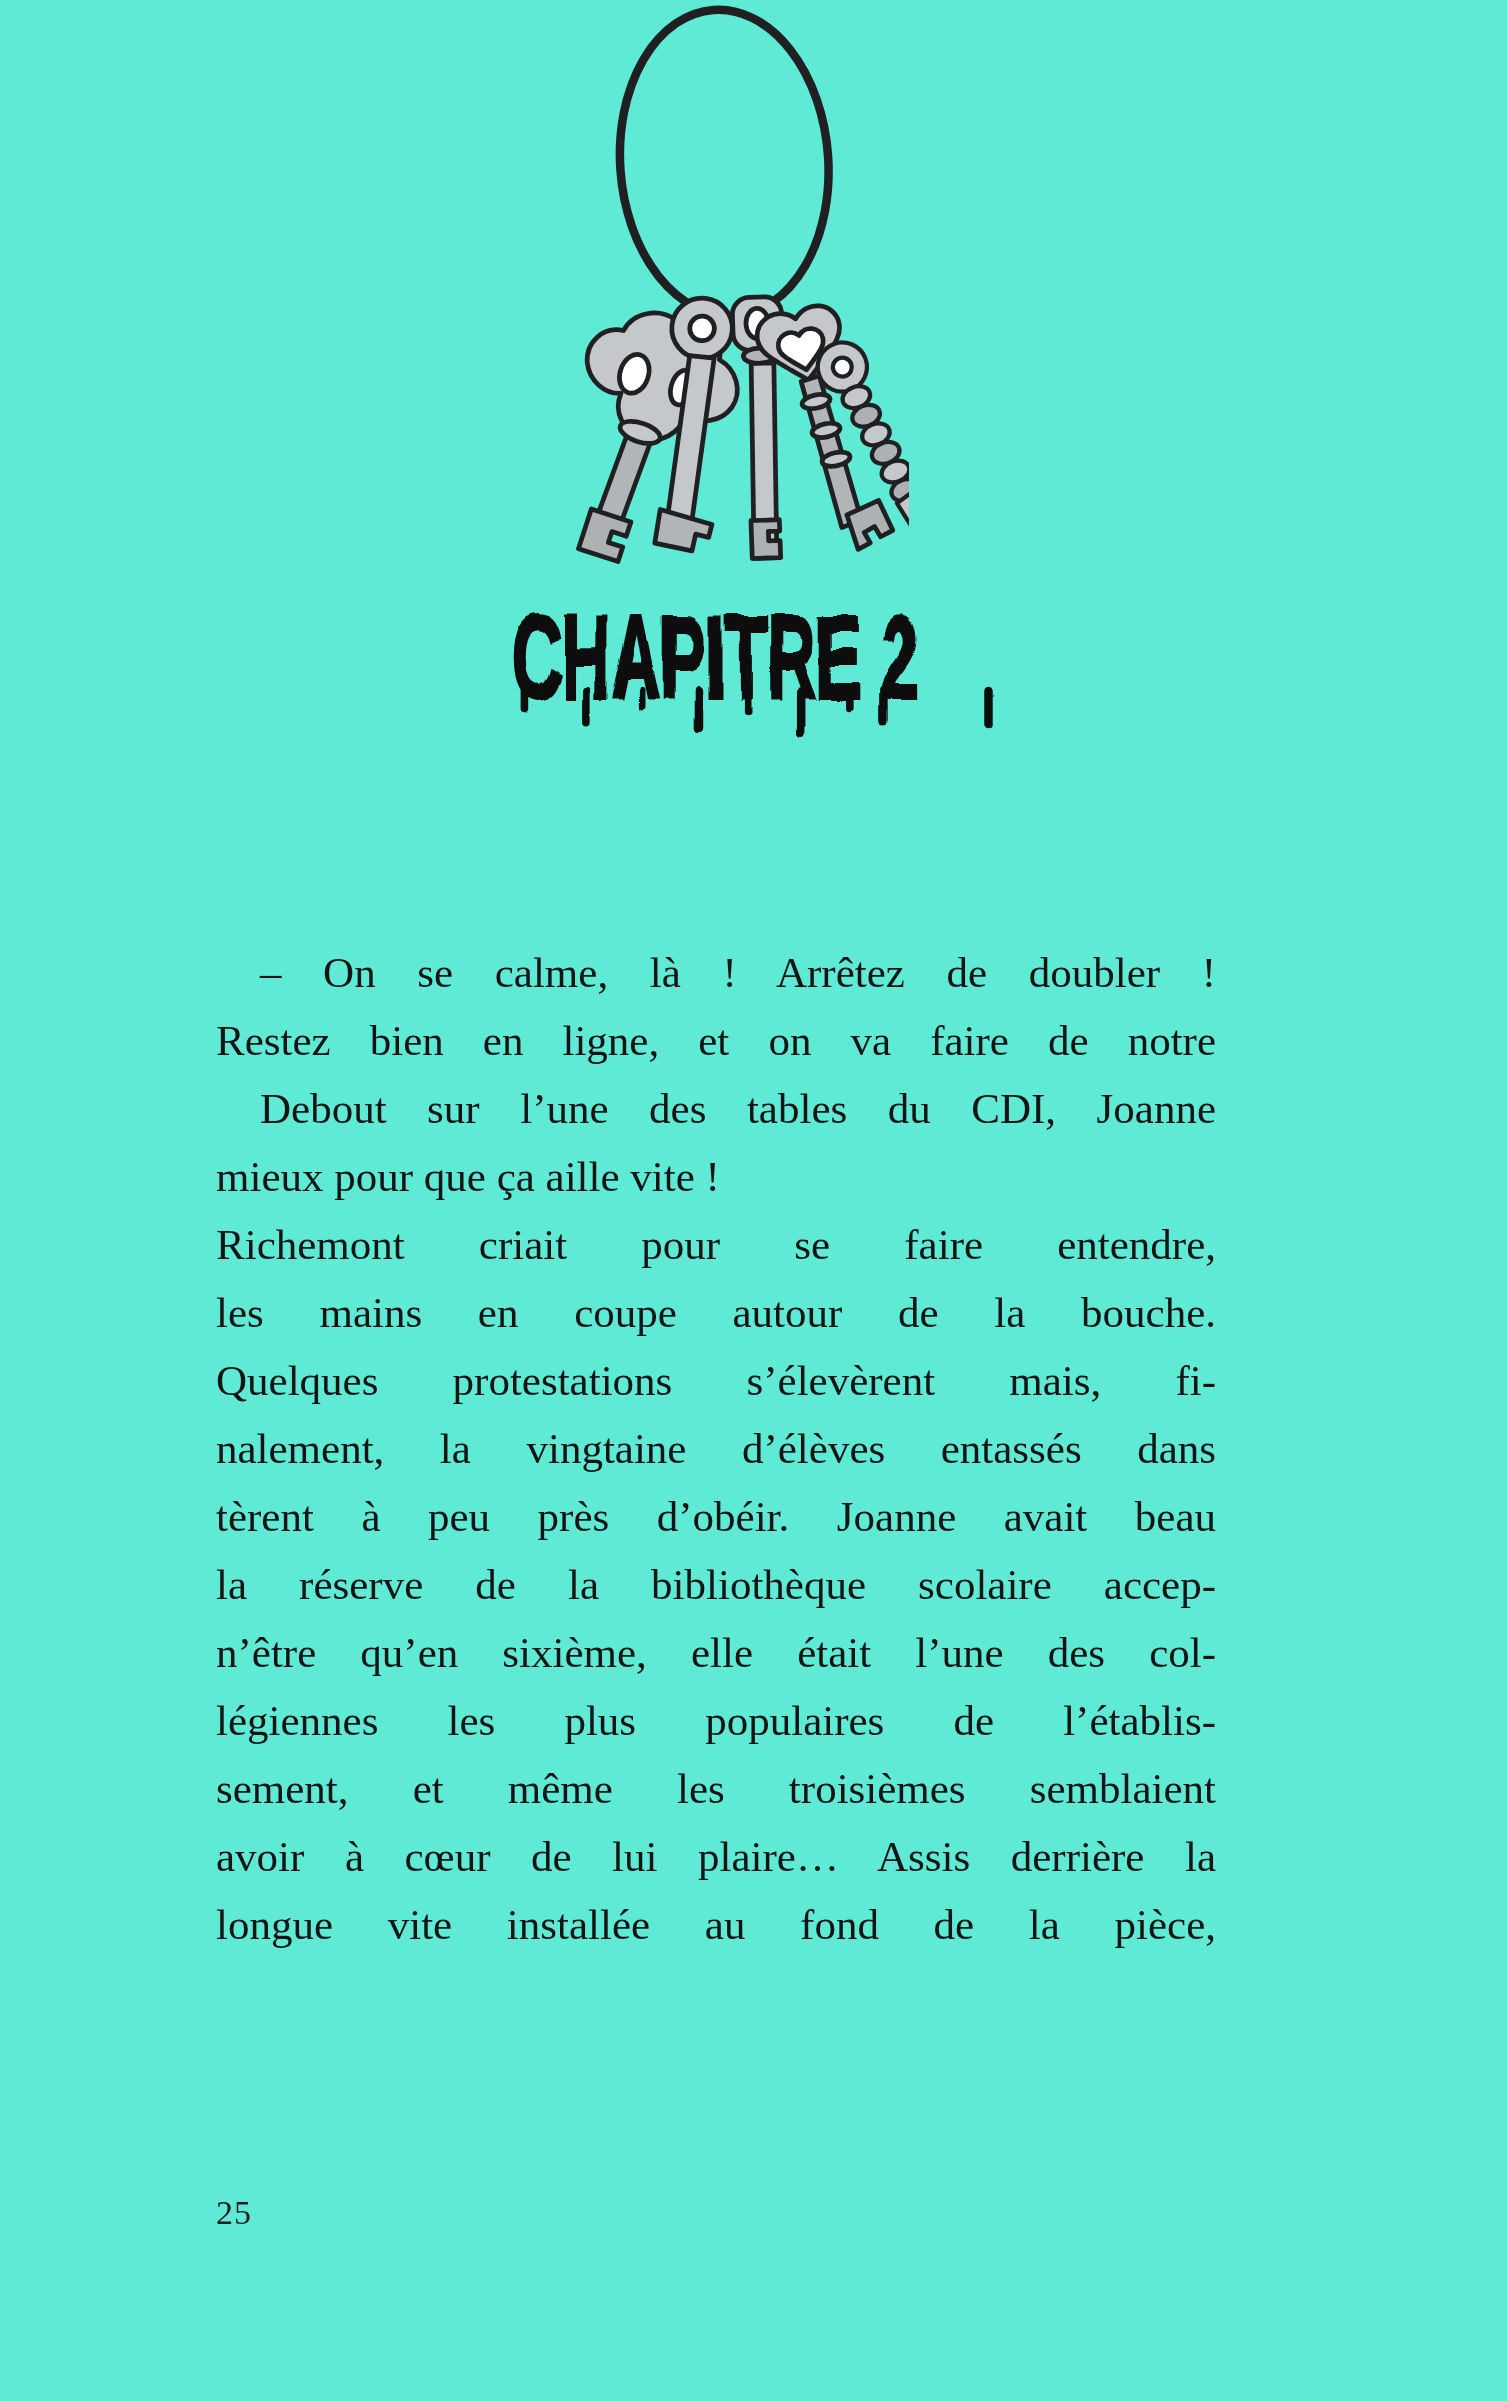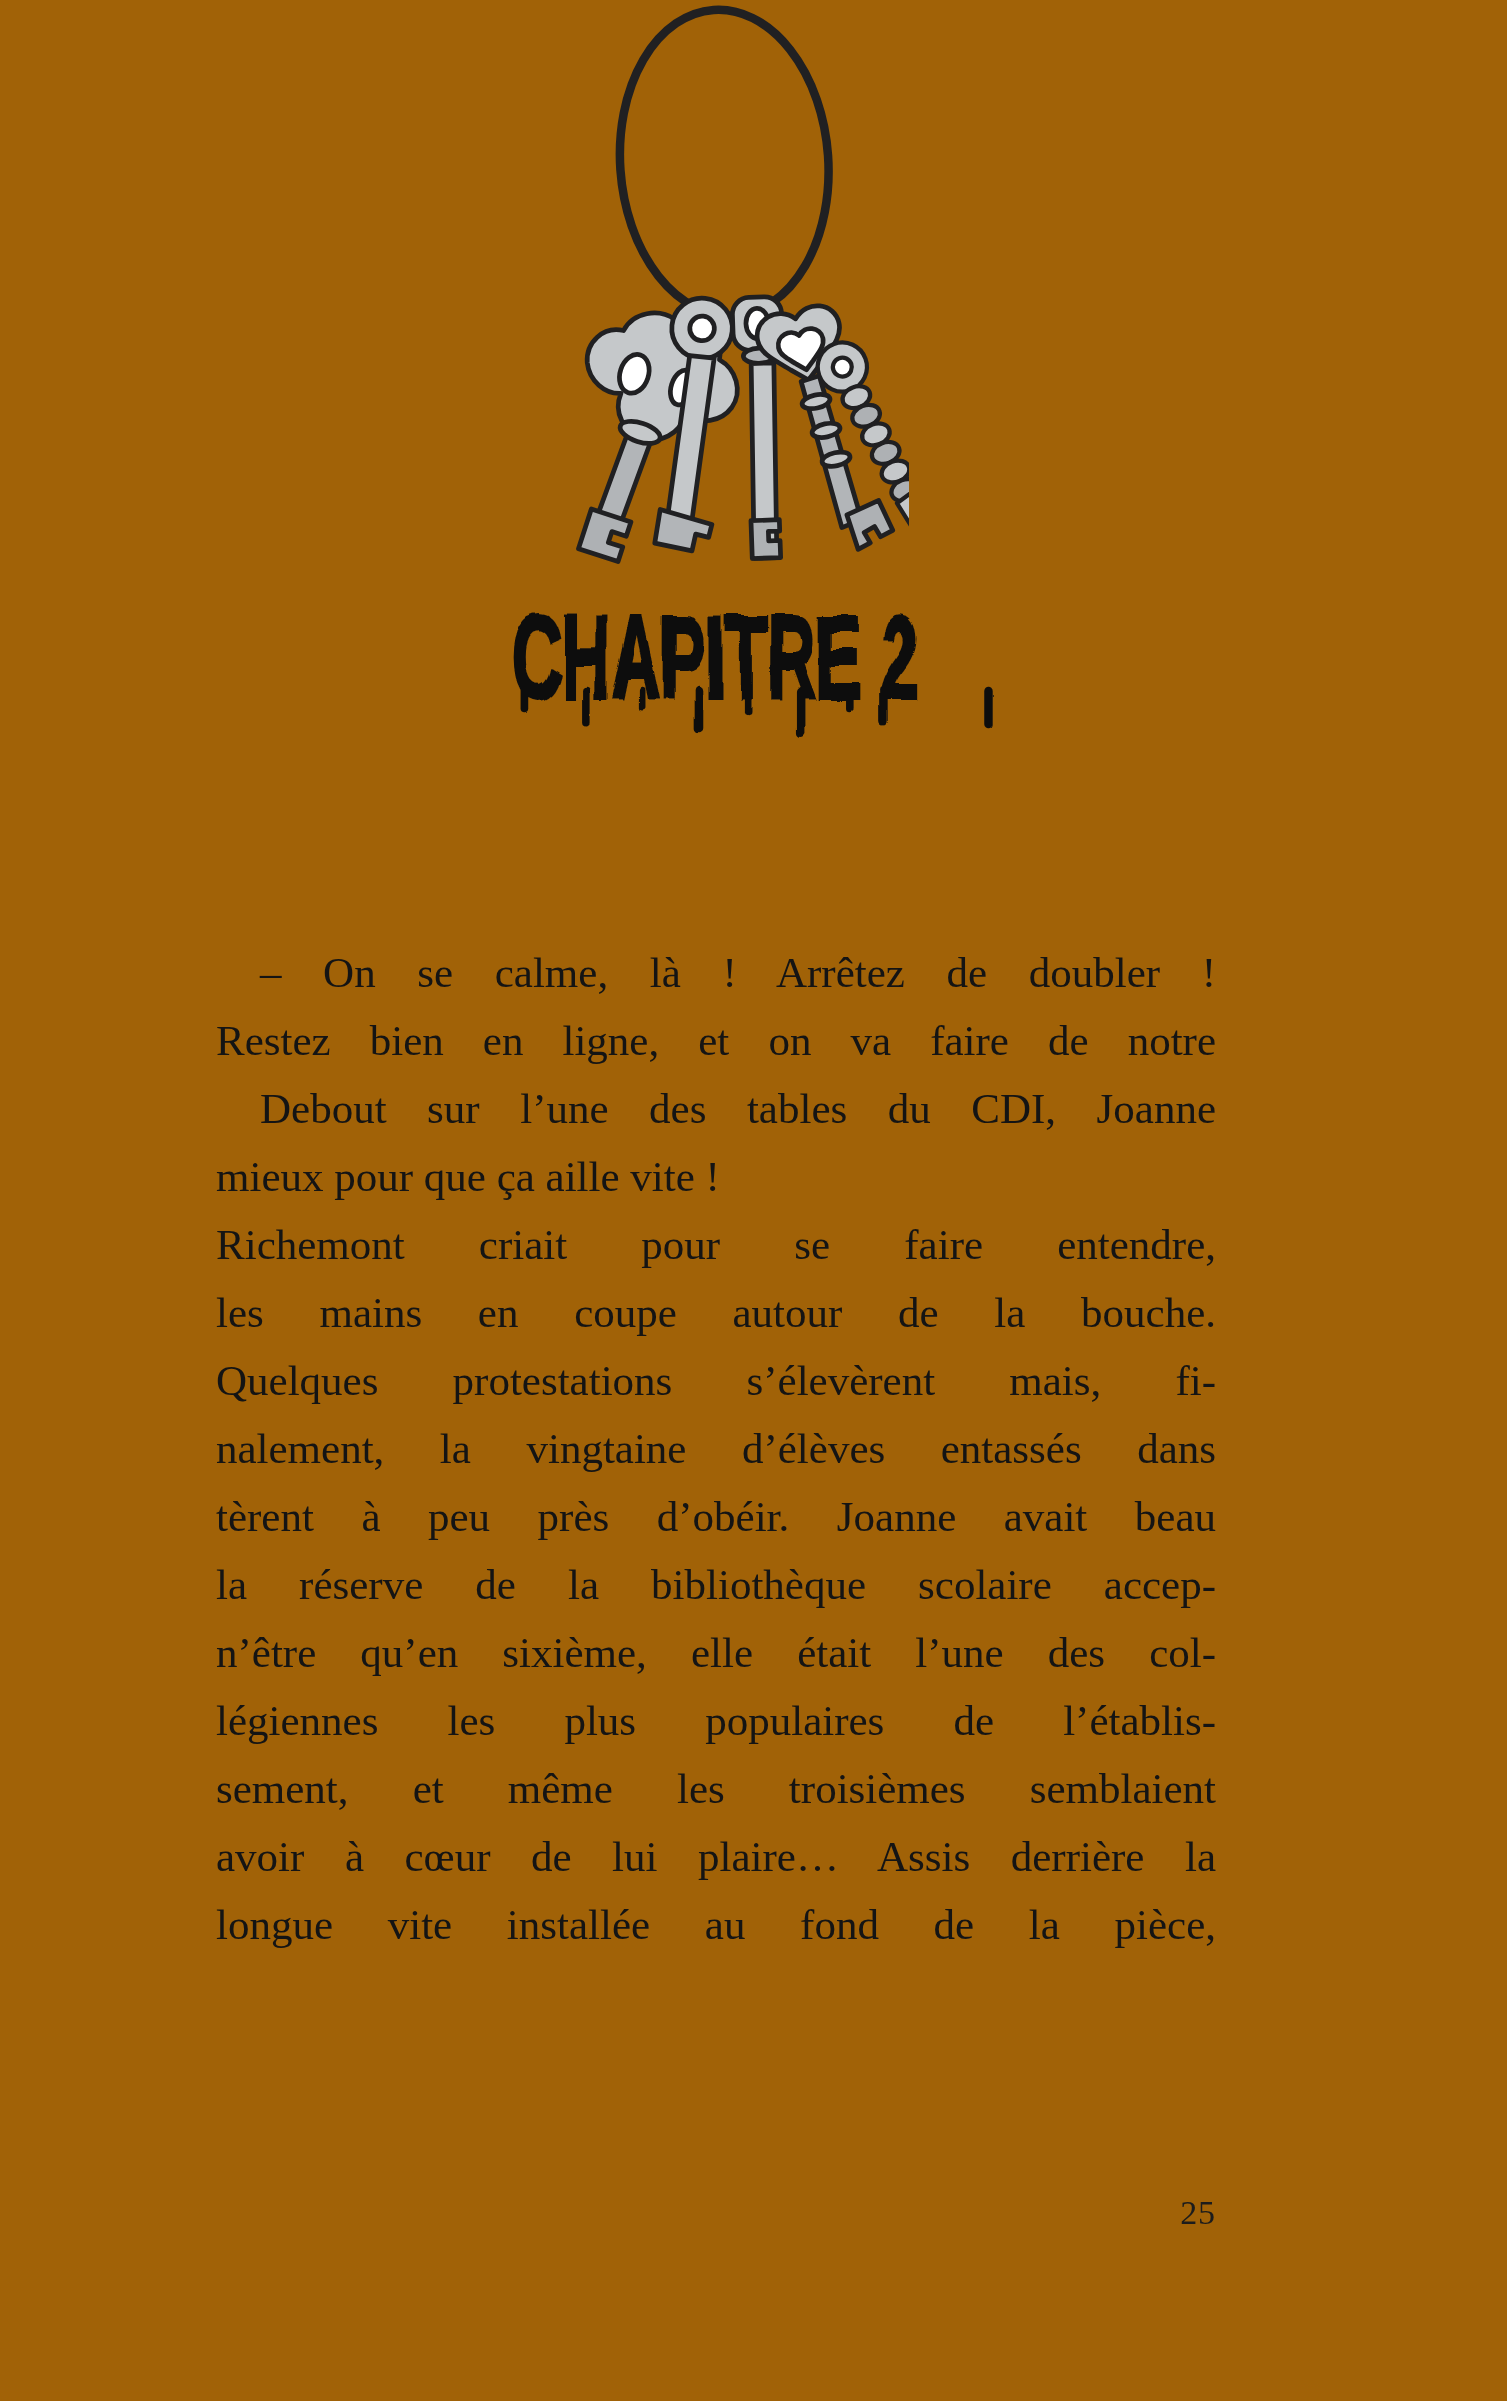--- a/index.html
+++ b/index.html
@@ -1,36 +1,36 @@
 <!DOCTYPE html>
 <html style="font-size:15px"><head>
 <meta charset="utf-8">
 <style>
   html,body{margin:0;padding:0;}
   body{
     width:1508px;height:2402px;background:#ffffff;position:relative;
     font-family:"Liberation Serif", serif;color:#141414;overflow:hidden;
   }
-  .page{position:absolute;inset:0;background:#a16207;}
+  .page{position:absolute;inset:0;background:#5eead4;}
   .keys{position:absolute;left:530px;top:1.9px;width:379px;height:577px;}
   .title-wrap{position:absolute;left:216px;top:575px;width:1000px;height:180px;}
   .body-text{
     position:absolute;left:216px;top:939px;width:1000px;
     font-size:43px;line-height:68px;
   }
   .bl{
     text-align:justify;
     text-align-last:justify;
     -moz-text-align-last:justify;
   }
   .bl.p-start{text-indent:44px;}
   .bl.p-end{text-align-last:left;-moz-text-align-last:left;}
   .page-number{
     position:absolute;left:216px;top:2194px;width:1000px;
-    text-align:right;font-size:34px;letter-spacing:0.9px;color:#1c1c1c;
+    text-align:left;font-size:34px;letter-spacing:0.9px;color:#1c1c1c;
   }
 </style>
 </head>
 <body>
 
 <div class="page">
 
   <svg class="keys" viewBox="0 0 400 610" aria-hidden="true">
     <g stroke="#202022" stroke-linejoin="round" stroke-linecap="round">
 

